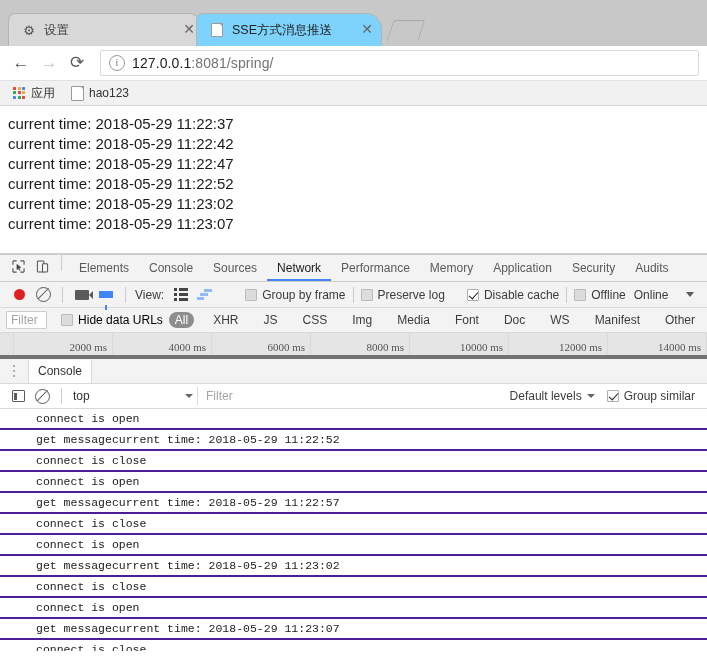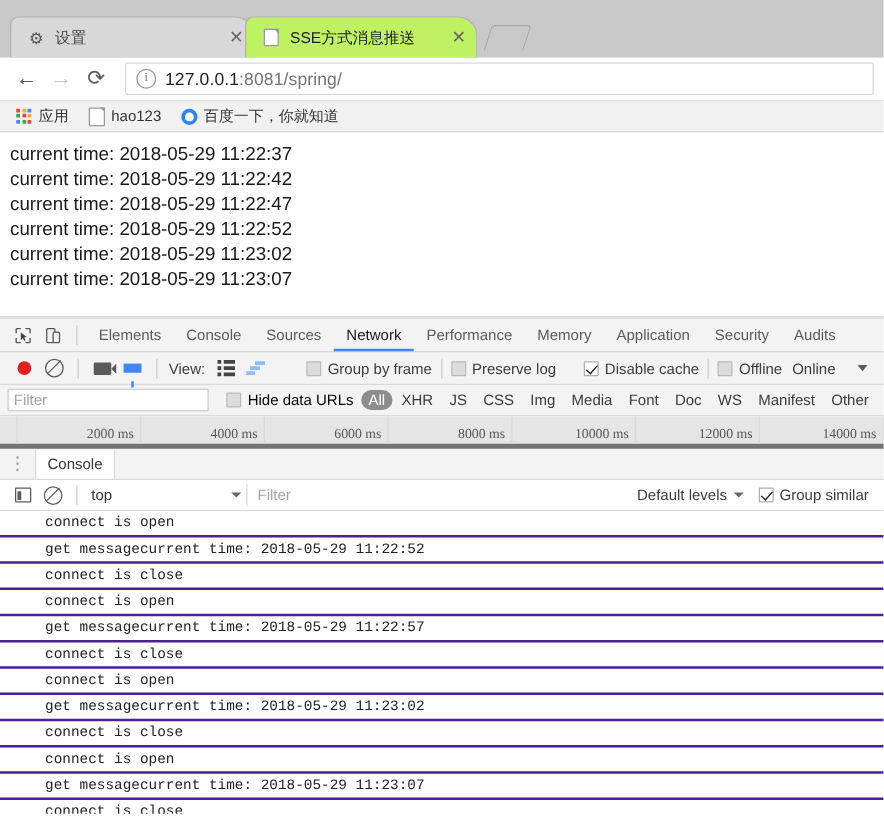--- a/index.html
+++ b/index.html
@@ -42,21 +42,21 @@
   .tab.inactive {
     background: #d8d8d8;
     border-top: 1px solid #b4b4b4;
     border-left: 1px solid #b4b4b4;
     border-right: 1px solid #b4b4b4;
     border-radius: 7px 16px 0 0;
     width: 196px;
     color: #444;
   }
   .tab.active {
-    background: #bef264;
+    background: #7dd3fc;
     border-top: 1px solid #b4b4b4;
     border-left: 1px solid #b4b4b4;
     border-right: 1px solid #b4b4b4;
     border-radius: 7px 16px 0 0;
     width: 186px;
     z-index: 3;
     color: #222;
   }
   .tab-favicon {
     width: 16px; height: 16px;
@@ -217,21 +217,20 @@
   .devtools {
     background: #ffffff;
     border-top: 1px solid #cdcdcd;
     height: 396px;
     display: flex;
     flex-direction: column;
   }
   .dt-tabbar {
     height: 27px;
     display: flex;
-    align-items: center;
     background: #f3f3f3;
     border-bottom: 1px solid #cdcdcd;
     padding-left: 6px;
     box-sizing: border-box;
     flex: 0 0 27px;
   }
   .dt-iconbtn {
     width: 24px; height: 22px;
     display: flex; align-items: center; justify-content: center;
     color: #5a5a5a;
@@ -561,26 +560,20 @@
         </span>
       </span>
       <span>应用</span>
     </div>
     <div class="bm-item">
       <span class="bm-ico">
           <span class="page-ico"></span>
         </span>
       <span>hao123</span>
     </div>
-    <div class="bm-item">
-      <span class="bm-ico">
-          <span class="baidu-ico"></span>
-        </span>
-      <span>百度一下，你就知道</span>
-    </div>
   </div>
 
   <div class="viewport">
     <div class="pageline">current time: 2018-05-29 11:22:37</div>
     <div class="pageline">current time: 2018-05-29 11:22:42</div>
     <div class="pageline">current time: 2018-05-29 11:22:47</div>
     <div class="pageline">current time: 2018-05-29 11:22:52</div>
     <div class="pageline">current time: 2018-05-29 11:23:02</div>
     <div class="pageline">current time: 2018-05-29 11:23:07</div>
   </div>
@@ -673,21 +666,21 @@
       <div style="flex:1 1 auto"></div>
       <span class="caret" style="margin-right:6px;"></span>
     </div>
 
     <div class="dt-filterbar">
       <div class="filter-input">Filter</div>
       <div class="cb-item" style="margin-left:14px;">
         <span class="checkbox grey"></span>
         <span>Hide data URLs</span>
       </div>
-      <div style="display:flex;align-items:flex-start;margin-left:6px;gap:1px;">
+      <div style="display:flex;align-items:flex-start;margin-left:6px;gap:13px;">
         <span class="ftype selected">All</span>
         <span class="ftype">XHR</span>
         <span class="ftype">JS</span>
         <span class="ftype">CSS</span>
         <span class="ftype">Img</span>
         <span class="ftype">Media</span>
         <span class="ftype">Font</span>
         <span class="ftype">Doc</span>
         <span class="ftype">WS</span>
         <span class="ftype">Manifest</span>

